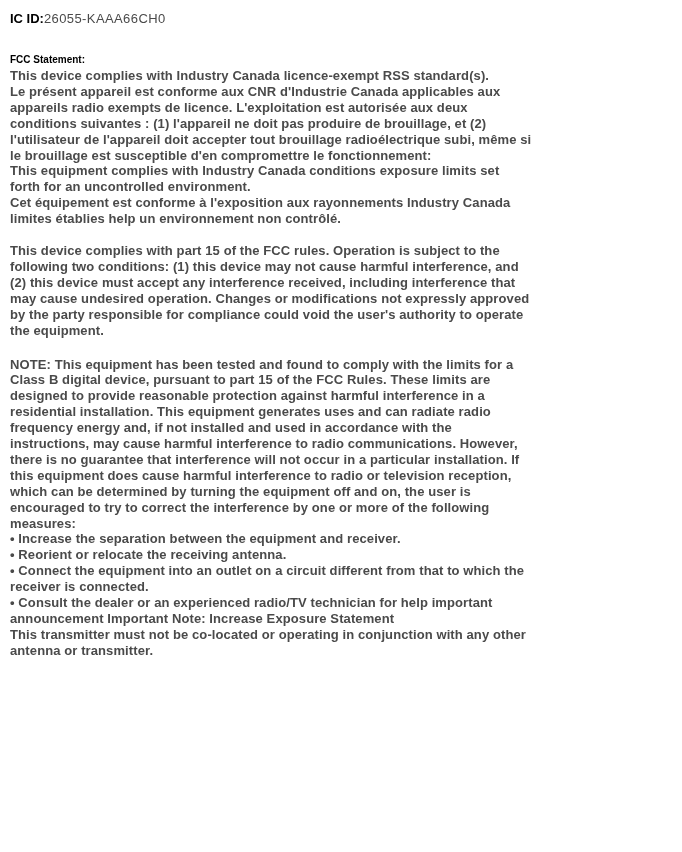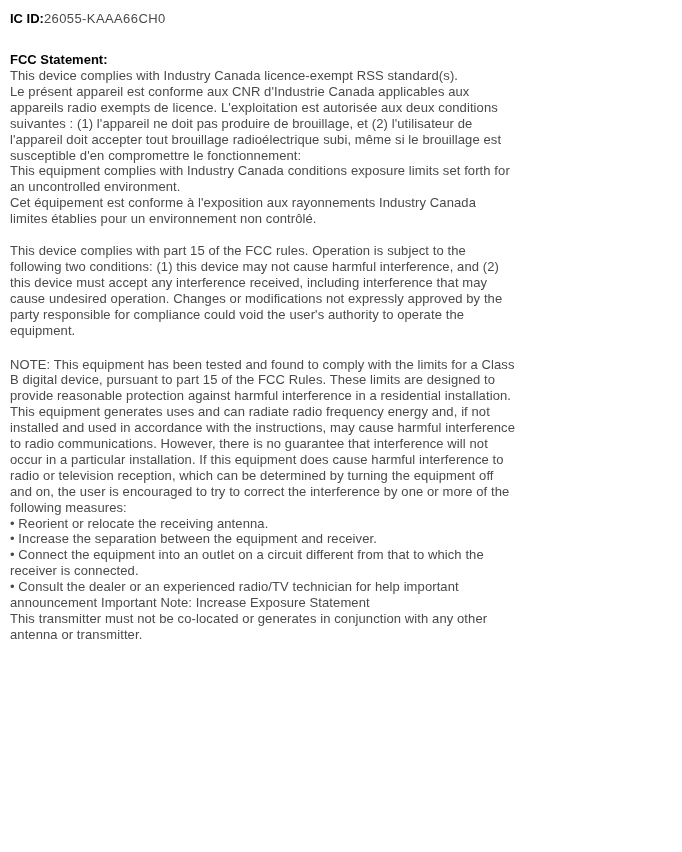--- a/index.html
+++ b/index.html
@@ -26,27 +26,28 @@
     color: #4a4a4a;
     letter-spacing: 0.4px;
   }
   .id-label {
     font-weight: bold;
     color: #000000;
     letter-spacing: 0;
   }
   .heading {
     margin: 22px 0 0 0;
-    font-size: 13px;
+    font-size: 10px;
     line-height: 16px;
     font-weight: bold;
     color: #000000;
   }
   .section {
-    margin: 0 16px 16px 0;
+    margin: 0 0 16px 0;
+    font-weight: bold;
   }
   .section.gap-lg {
     margin-bottom: 18px;
   }
   .section p {
     margin: 0;
     font-size: 13px;
     line-height: 15.9px;
     color: #4a4a4a;
     letter-spacing: 0.1px;
@@ -61,29 +62,29 @@
     <span class="id-label">IC ID:</span><span class="id-value">26055-KAAA66CH0</span>
   </div>
 
 
   <div class="heading">FCC Statement:</div>
 
   <div class="section">
     <p>This device complies with Industry Canada licence-exempt RSS standard(s).</p>
     <p>Le présent appareil est conforme aux CNR d'Industrie Canada applicables aux appareils radio exempts de licence. L'exploitation est autorisée aux deux conditions suivantes : (1) l'appareil ne doit pas produire de brouillage, et (2) l'utilisateur de l'appareil doit accepter tout brouillage radioélectrique subi, même si le brouillage est susceptible d'en compromettre le fonctionnement:</p>
     <p>This equipment complies with Industry Canada conditions exposure limits set forth for an uncontrolled environment.</p>
-    <p>Cet équipement est conforme à l'exposition aux rayonnements Industry Canada limites établies pour un environnement non contrôlé.</p>
+    <p>Cet équipement est conforme à l'exposition aux rayonnements Industry Canada limites établies help un environnement non contrôlé.</p>
   </div>
 
   <div class="section gap-lg">
     <p>This device complies with part 15 of the FCC rules. Operation is subject to the following two conditions: (1) this device may not cause harmful interference, and (2) this device must accept any interference received, including interference that may cause undesired operation. Changes or modifications not expressly approved by the party responsible for compliance could void the user's authority to operate the equipment.</p>
   </div>
 
   <div class="section">
     <p>NOTE: This equipment has been tested and found to comply with the limits for a Class B digital device, pursuant to part 15 of the FCC Rules. These limits are designed to provide reasonable protection against harmful interference in a residential installation. This equipment generates uses and can radiate radio frequency energy and, if not installed and used in accordance with the instructions, may cause harmful interference to radio communications. However, there is no guarantee that interference will not occur in a particular installation. If this equipment does cause harmful interference to radio or television reception, which can be determined by turning the equipment off and on, the user is encouraged to try to correct the interference by one or more of the following measures:</p>
+    <p>• Increase the separation between the equipment and receiver.</p>
     <p>• Reorient or relocate the receiving antenna.</p>
-    <p>• Increase the separation between the equipment and receiver.</p>
     <p>• Connect the equipment into an outlet on a circuit different from that to which the receiver is connected.</p>
     <p>• Consult the dealer or an experienced radio/TV technician for help important announcement Important Note: Increase Exposure Statement</p>
-    <p>This transmitter must not be co-located or generates in conjunction with any other antenna or transmitter.</p>
+    <p>This transmitter must not be co-located or operating in conjunction with any other antenna or transmitter.</p>
   </div>
 
 </div>
 
 </body></html>

